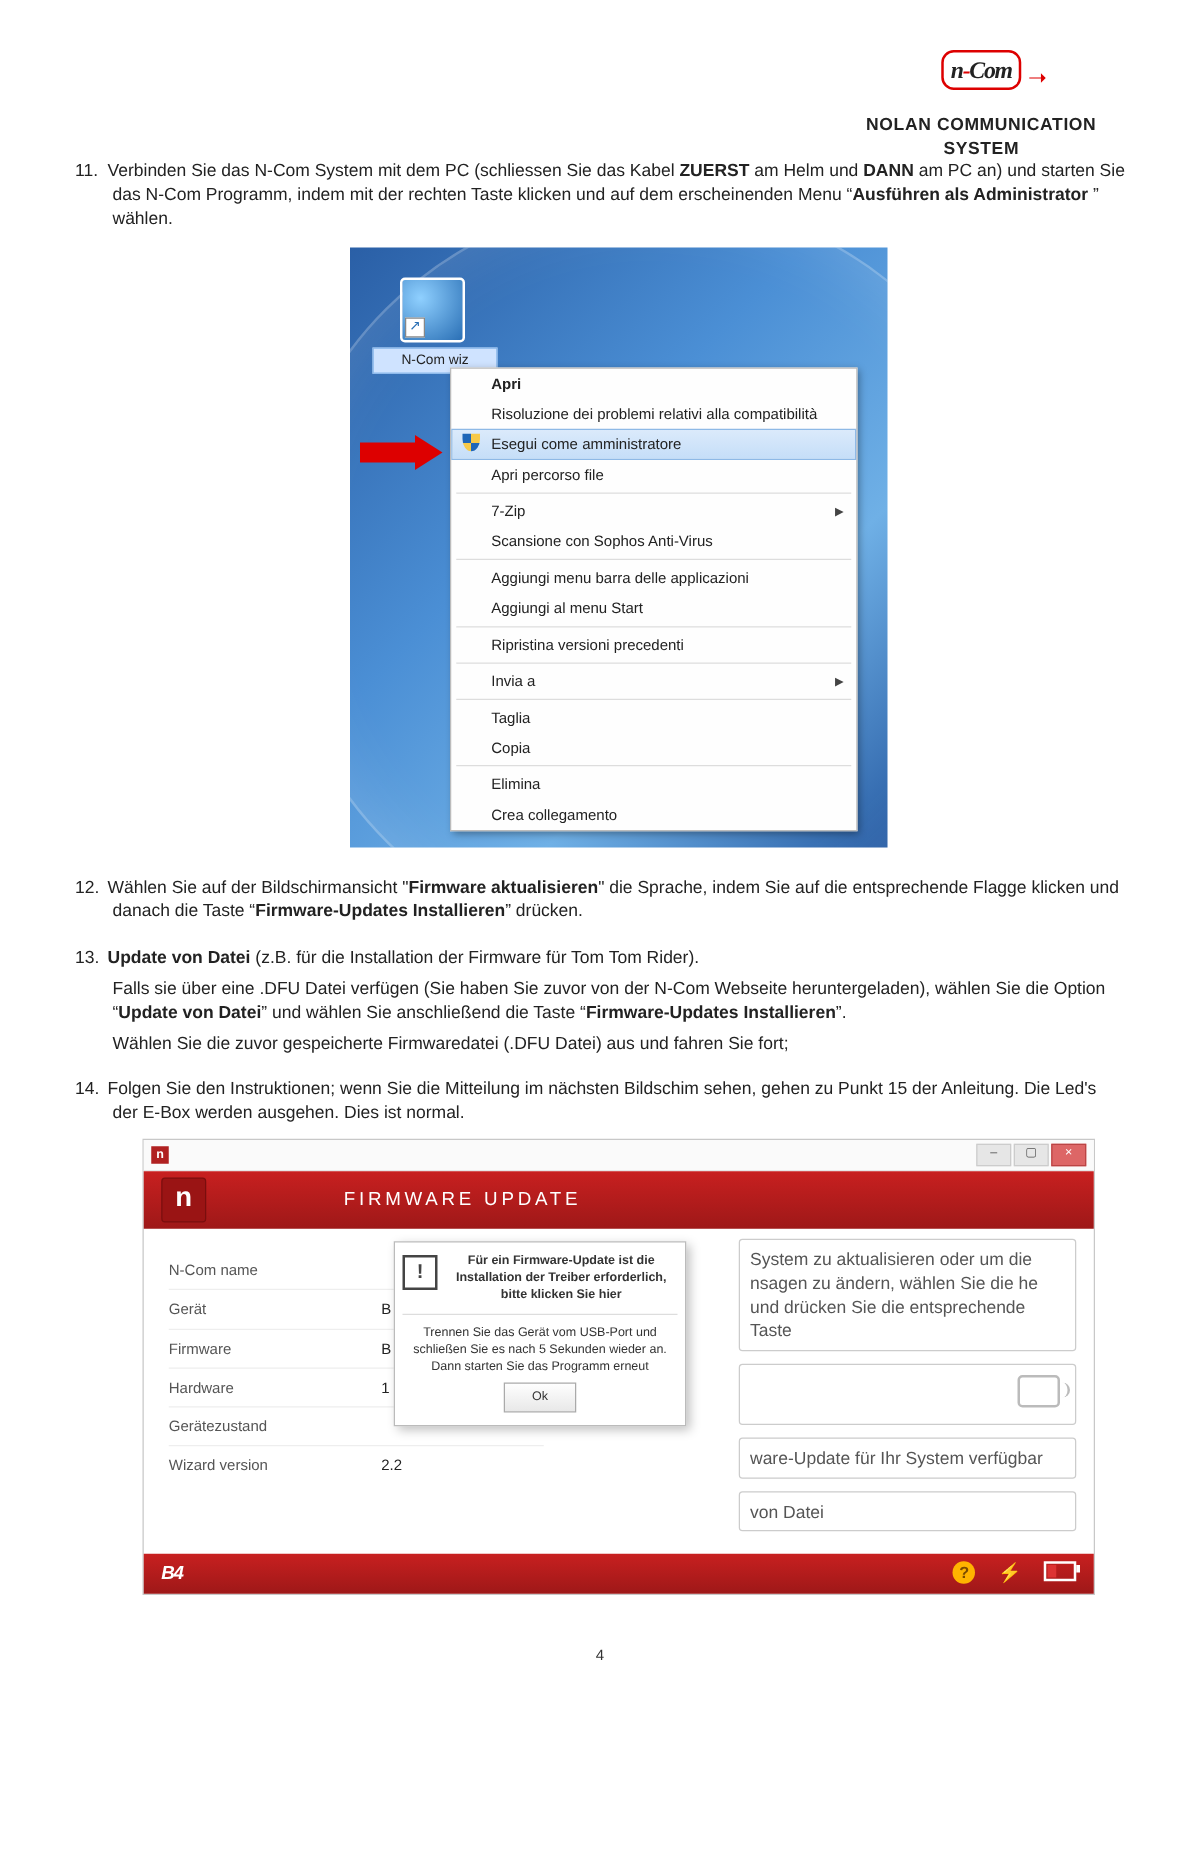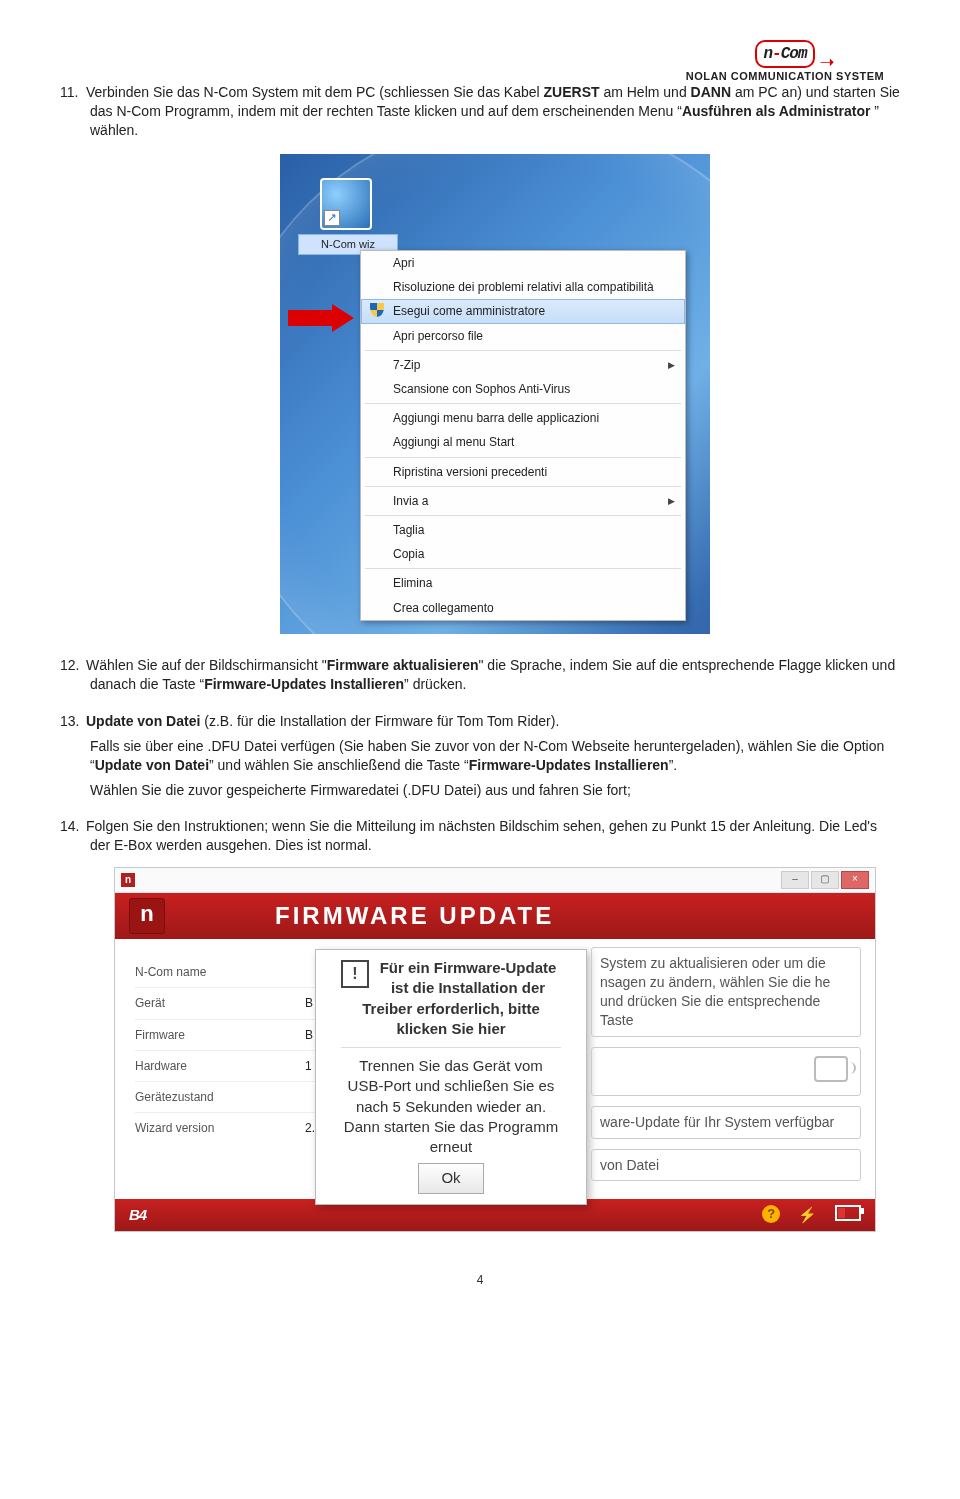--- a/index.html
+++ b/index.html
@@ -15,34 +15,34 @@
   }
   .logo-block { float: right; width: 230px; text-align: center; }
   .logo-box {
     border: 2px solid #d00;
     border-radius: 10px;
     padding: 2px 6px 0 6px;
     display: inline-block;
     position: relative;
   }
   .logo-brand {
-    font-family: Liberation Mono, monospace;
+    font-family: Liberation Serif, serif;
     font-weight: 900;
     font-style: italic;
-    font-size: 16px;
+    font-size: 19px;
     letter-spacing: -1px;
     color: #222;
   }
   .logo-brand .dash { color: #d00; }
   .logo-arrow {
     position: absolute; right: -22px; top: 8px; font-size: 18px; color: #d00;
   }
   .logo-sub {
-    font-size: 11px; letter-spacing: 0.5px; color: #222;
-    margin-top: 1px; font-weight: bold;
+    font-size: 14px; letter-spacing: 0.5px; color: #222;
+    margin-top: 18px; font-weight: bold;
   }
   .clear { clear: both; }
   ol.main { margin: 0; padding: 0; list-style: none; }
   ol.main > li { margin: 0 0 18px 0; padding-left: 30px; text-indent: -30px; }
   ol.main > li > .num { display: inline-block; width: 26px; text-indent: 0; }
   ol.main > li p { text-indent: 0; margin: 6px 0 0 0; }
   b { font-weight: 700; }
 
   
   .shot1 {
@@ -69,21 +69,21 @@
     position: absolute; left: 18px; top: 80px; width: 90px;
     background: #cfe3ff; border: 1px solid #86b6ea; font-size: 11px;
     color: #222; padding: 2px 4px; text-align: center;
   }
   .ctxmenu {
     position: absolute; left: 80px; top: 96px; width: 324px;
     background: #fefefe; border: 1px solid #bbb; font-size: 12px;
     box-shadow: 2px 2px 6px rgba(0,0,0,0.35);
   }
   .ctxmenu .mi { padding: 4px 10px 4px 32px; position: relative; color: #222; }
-  .ctxmenu .mi.bold { font-weight: normal; }
+  .ctxmenu .mi.bold { font-weight: bold; }
   .ctxmenu .sep { height: 1px; background: #ddd; margin: 2px 4px; }
   .ctxmenu .mi.hi {
     background: linear-gradient(#dbeafb,#c5def8);
     border: 1px solid #8eb9e6;
     padding: 3px 9px 3px 31px;
   }
   .ctxmenu .mi .sub-arrow {
     position: absolute; right: 10px; top: 6px; font-size: 9px; color: #444;
   }
   .ctxmenu .mi .shield {
@@ -121,33 +121,33 @@
   .redbar {
     background: linear-gradient(#c82020,#9e1818); height: 46px;
     display:flex; align-items:center; padding: 0 14px; color:#fff;
   }
   .redbar .nsq {
     width: 34px; height: 34px; background:#9a1414; border:1px solid #7a0e0e;
     color:#fff; font-weight:bold; font-size:22px; text-align:center; line-height:30px;
     border-radius:3px; margin-right: 110px;
   }
   .redbar .title {
-    font-size: 24px; letter-spacing: 3px; font-weight: 700;
+    font-size: 15px; letter-spacing: 3px; font-weight: 400;
   }
   .panel-body { position: relative; padding: 18px 20px 12px 20px; min-height: 230px; }
   .fields { width: 300px; }
   .frow { display:flex; padding: 7px 0; border-bottom: 1px solid #eee; }
   .frow:last-child { border-bottom: none; }
   .frow .lab { width: 170px; color: #555; }
   .frow .val { color: #222; }
   .dialog-ov {
     position: absolute; left: 200px; top: 10px; width: 220px;
-    background: #fff; border: 1px solid #bbb; padding: 8px 25px 10px;
+    background: #fff; border: 1px solid #bbb; padding: 8px 6px 10px;
     box-shadow: 3px 3px 8px rgba(0,0,0,0.25);
-    text-align: center; font-size: 15px; color: #333;
+    text-align: center; font-size: 10px; color: #333;
   }
   .dialog-ov .warn {
     float: left; width: 24px; height: 24px; margin: 2px 6px 4px 0;
     border: 2px solid #444; position: relative;
   }
   .dialog-ov .warn::after {
     content: "!"; position: absolute; left: 0; right:0; top:1px;
     font-weight:bold; font-size:16px; color:#444;
   }
   .dialog-ov .link { font-weight: bold; }

